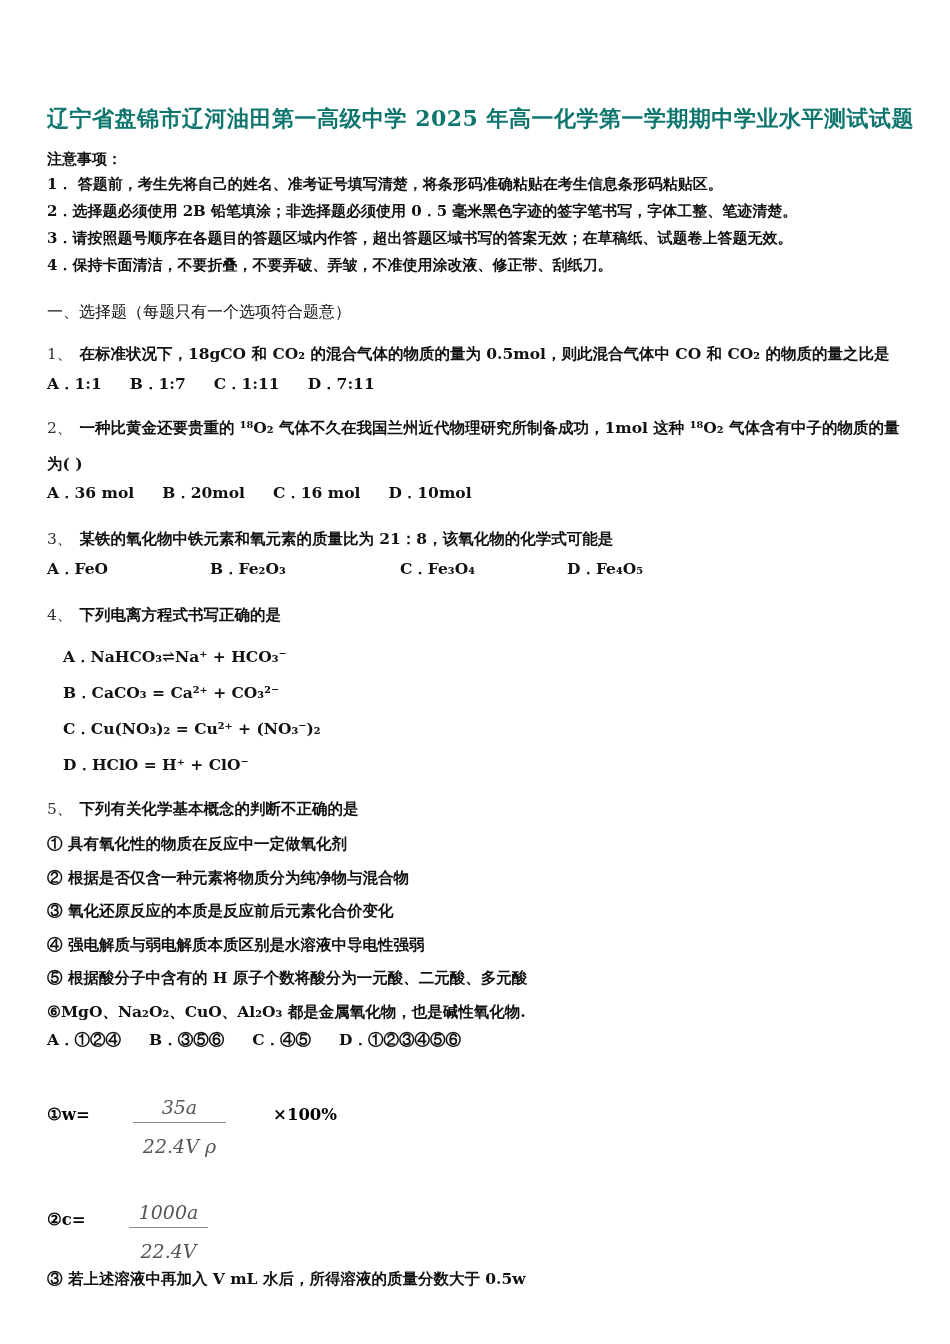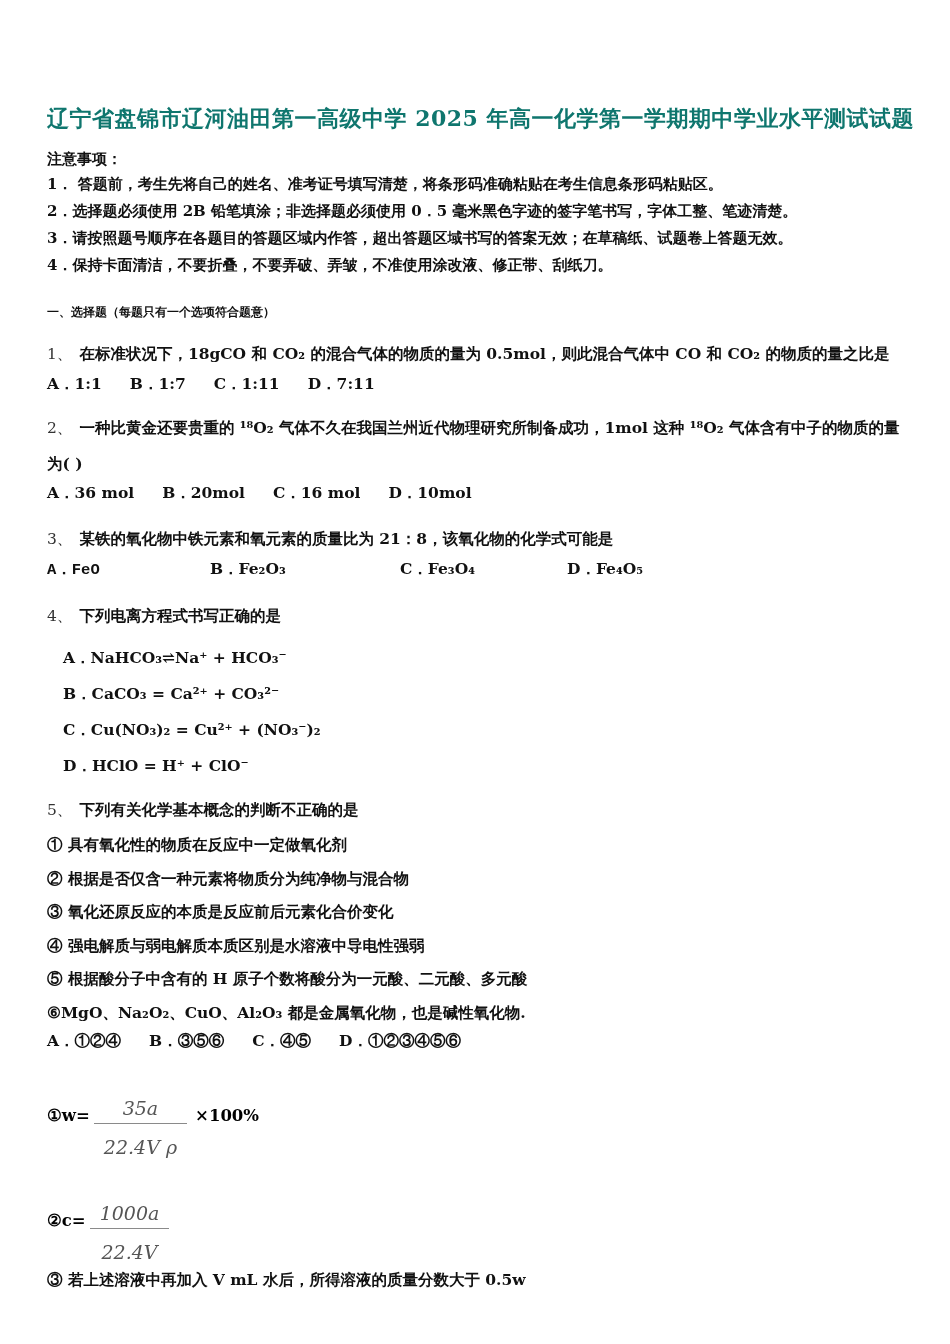--- a/index.html
+++ b/index.html
@@ -8,36 +8,36 @@
     font-family:"DejaVu Serif","Liberation Serif",serif;
     color:#111;
   }
   .page{box-sizing:border-box;width:950px;height:1344px;padding:103px 42px 0 47px;}
   .title{
     font-size:22px;font-weight:700;line-height:30px;margin:0 0 15px 0;
     letter-spacing:0.5px;white-space:nowrap;color:#0f766e;
   }
   .notice-heading{font-size:15px;font-weight:700;line-height:23px;}
   .notice-item{font-size:15px;font-weight:700;line-height:27px;}
-  .section-heading{font-size:12px;font-weight:700;line-height:24px;margin-top:21px;}
+  .section-heading{font-size:16px;font-weight:400;line-height:24px;margin-top:21px;}
   .stem{font-size:15.5px;font-weight:700;line-height:35px;margin:0;}
   .mt12{margin-top:12px}.mt14{margin-top:14px}.mt16{margin-top:16px}
   .mt18{margin-top:18px}
   .qnum{font-weight:400;color:#333;margin-right:7px;}
   .optline{font-size:15.5px;font-weight:700;line-height:24px;margin:0;}
   .optline .opt{margin-right:28px;}
   .optline .opt:last-child{margin-right:0;}
   .q3opts .opt{display:inline-block;margin-right:0;}
-  .q3opts .opt:nth-of-type(1){width:163px;font-family:Liberation Mono, monospace;}
+  .q3opts .opt:nth-of-type(1){width:163px;}
   .q3opts .opt:nth-of-type(2){width:190px;}
   .q3opts .opt:nth-of-type(3){width:167px;}
   .eqline{font-size:15.5px;font-weight:700;line-height:24px;margin:12px 0 0 16px;
     font-family:"DejaVu Serif","DejaVu Sans",serif;}
   .statement{font-size:15.5px;font-weight:700;line-height:33.5px;margin:0;}
-  .frow{display:flex;align-items:center;margin-top:20px;}
+  .frow{display:flex;align-items:center;margin-top:20px;gap:39px;}
   .fprefix,.fsuffix{font-size:16.5px;font-weight:700;color:#000;}
   .fsuffix{margin-left:8px;}
   .frac{display:inline-block;text-align:center;margin-left:4px;
     font-family:"DejaVu Serif",serif;font-style:italic;font-weight:400;
     font-size:19px;color:#555;margin-top:24px;}
   .frac .num{display:block;padding:0 10px 4px 10px;}
   .frac .den{display:block;border-top:1.5px solid #8a8a8a;padding:12px 10px 0 10px;}
 </style>
 </head>
 <body>

